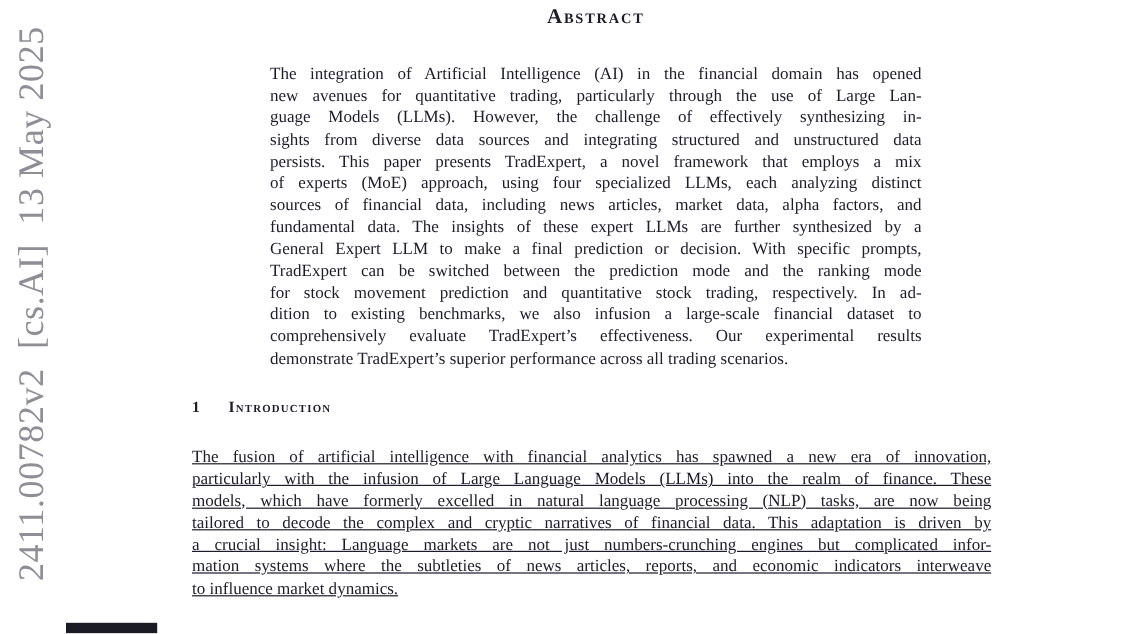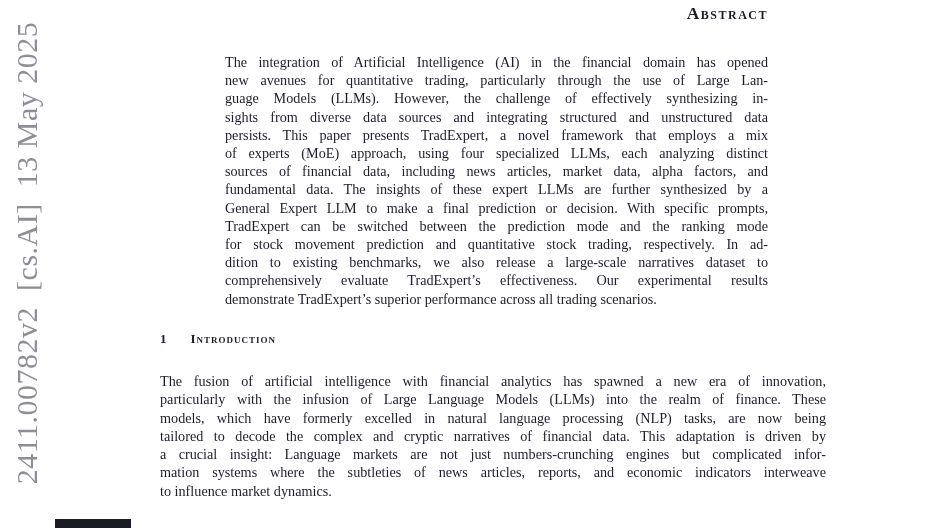--- a/index.html
+++ b/index.html
@@ -32,21 +32,21 @@
     white-space: pre;
     color: var(--muted, #8e8e96);
   }
 
   
   .abstract-title {
     position: absolute;
     left: 225px;
     top: 3px;
     width: 543px;
-    text-align: right;
+    text-align: center;
     font-weight: bold;
     font-variant: small-caps;
     font-size: 17.5px;
     letter-spacing: 1.5px;
   }
 
   
   .abstract-body {
     position: absolute;
     left: 225px;
@@ -73,21 +73,21 @@
   }
 
   
   .intro-body {
     position: absolute;
     left: 160px;
     top: 372px;
     width: 666px;
     font-size: 14.2px;
   }
-  .intro-body .line { line-height: 18.3px; }
+  .intro-body .line { line-height: 18.3px; text-decoration: underline; }
 
   .line {
     text-align: justify;
     text-align-last: justify;
     white-space: nowrap;
   }
   .line.last {
     text-align-last: left;
   }
 
@@ -115,21 +115,21 @@
     <div class="line">new avenues for quantitative trading, particularly through the use of Large Lan-</div>
     <div class="line">guage Models (LLMs).  However, the challenge of effectively synthesizing in-</div>
     <div class="line">sights from diverse data sources and integrating structured and unstructured data</div>
     <div class="line">persists. This paper presents TradExpert, a novel framework that employs a mix</div>
     <div class="line">of experts (MoE) approach, using four specialized LLMs, each analyzing distinct</div>
     <div class="line">sources of financial data, including news articles, market data, alpha factors, and</div>
     <div class="line">fundamental data. The insights of these expert LLMs are further synthesized by a</div>
     <div class="line">General Expert LLM to make a final prediction or decision. With specific prompts,</div>
     <div class="line">TradExpert can be switched between the prediction mode and the ranking mode</div>
     <div class="line">for stock movement prediction and quantitative stock trading, respectively. In ad-</div>
-    <div class="line">dition to existing benchmarks, we also release a large-scale narratives dataset to</div>
+    <div class="line">dition to existing benchmarks, we also infusion a large-scale financial dataset to</div>
     <div class="line">comprehensively evaluate TradExpert’s effectiveness.  Our experimental results</div>
     <div class="line last">demonstrate TradExpert’s superior performance across all trading scenarios.</div>
   </div>
 
   <div class="section-heading">
     <span class="sec-num">1</span><span class="sec-title">Introduction</span>
   </div>
 
   <div class="intro-body">
     <div class="line">The fusion of artificial intelligence with financial analytics has spawned a new era of innovation,</div>

